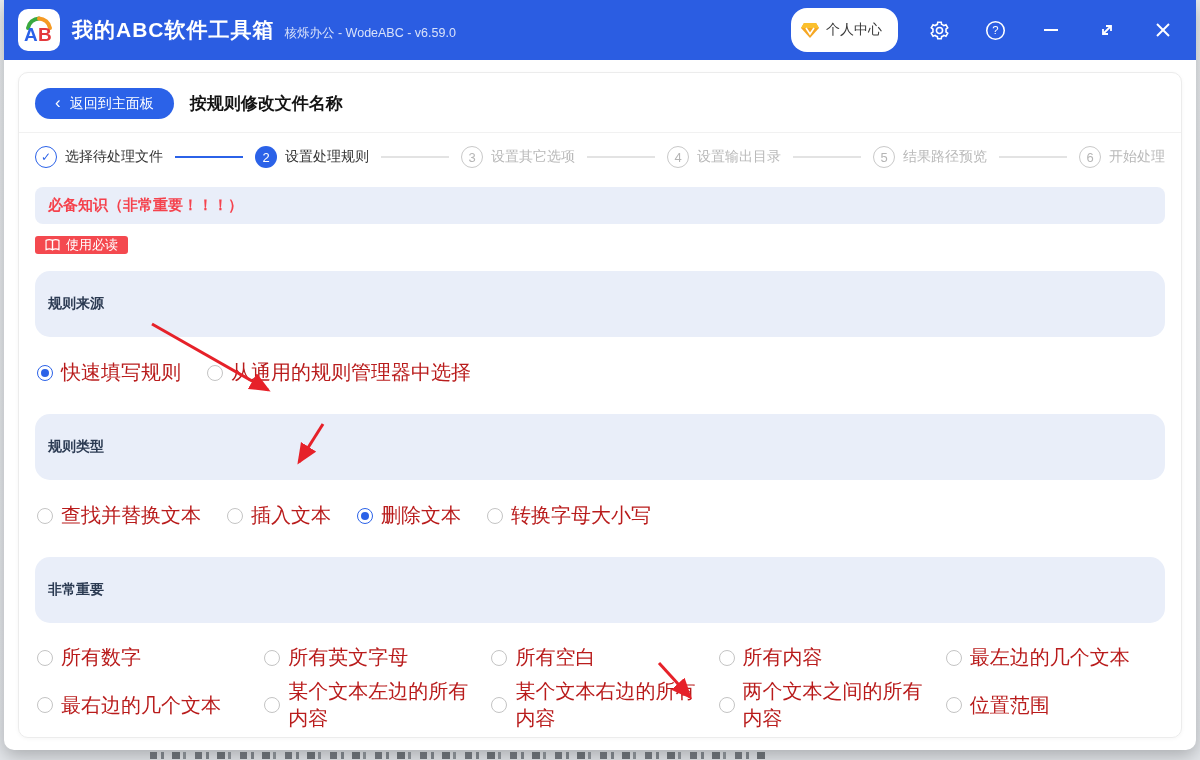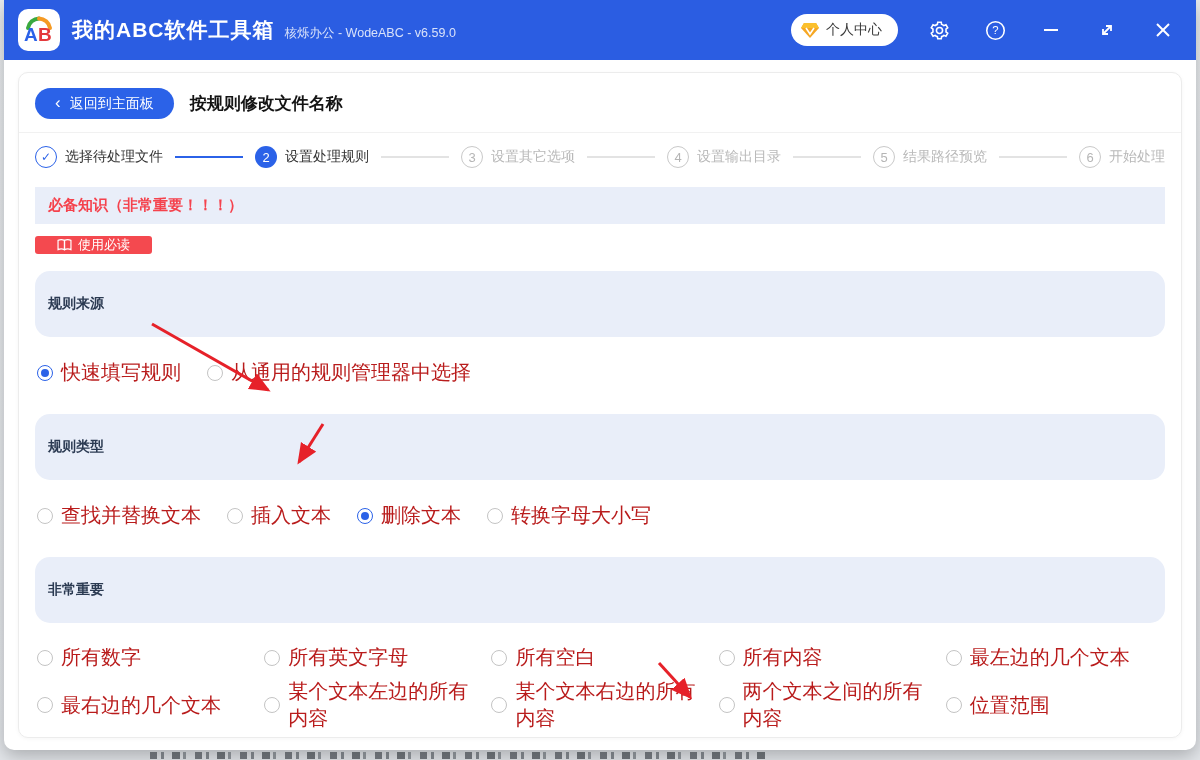--- a/index.html
+++ b/index.html
@@ -24,21 +24,21 @@
     display:flex; align-items:center; padding:0 18px 0 14px;
   }
   .logo {
     width:42px; height:42px; background:#fff; border-radius:10px;
     display:flex; align-items:center; justify-content:center; flex:0 0 42px;
   }
   .app-title { color:#fff; font-size:21px; font-weight:bold; margin-left:12px; letter-spacing:1px; }
   .app-subtitle { color:rgba(255,255,255,.82); font-size:12.5px; margin-left:10px; margin-top:6px; }
   .tb-spacer { flex:1; }
   .user-pill {
-    background:#fff; border-radius:16px; height:32px; padding:0 16px 0 10px;
+    background:#fff; border-radius:16px; height:44px; padding:0 16px 0 10px;
     display:flex; align-items:center; gap:7px; cursor:pointer;
   }
   .user-pill span { font-size:14px; color:#3a3a3a; }
   .tb-icon {
     width:30px; height:30px; margin-left:26px; display:flex;
     align-items:center; justify-content:center; cursor:pointer; color:#fff;
   }
   .tb-icon svg { display:block; }
 
   
@@ -70,26 +70,26 @@
   .step.active .step-circle { background:#2b62e8; color:#fff; }
   .step.pending .step-circle { border:1px solid #c9c9c9; color:#b5b5b5; background:#fff; }
   .step-label { font-size:14px; }
   .step.done .step-label, .step.active .step-label { color:#333; }
   .step.pending .step-label { color:#b9b9b9; }
   .step-line { flex:1; height:1.5px; background:#e3e3e3; margin:0 12px; min-width:28px; }
   .step-line.blue { background:#2b62e8; }
 
   
   .notice-band {
-    margin:6px 16px 0; background:#e9eef9; border-radius:0;
+    margin:6px 16px 0; background:#e9eef9; border-radius:8px;
     padding:9px 13px; color:#f5424d; font-size:15px; font-weight:bold;
   }
   .read-btn {
     margin:12px 16px 0; background:#f4494f; color:#fff; border:none; border-radius:3px;
-    height:35px; padding:0 22px; font-size:13px; display:inline-flex; align-items:center;
+    height:35px; padding:0 10px; font-size:13px; display:inline-flex; align-items:center;
     gap:6px; cursor:pointer; width:fit-content; font-family:inherit;
   }
 
   
   .band {
     margin:17px 16px 9px; background:#e9eef9; border-radius:15px;
     padding:24px 13px; font-size:14px; font-weight:bold; color:#2b3a52;
   }
   .opt-row { display:flex; align-items:center; padding:13px 18px 11px; gap:26px; }
   .opt { display:flex; align-items:center; gap:8px; cursor:pointer; }

